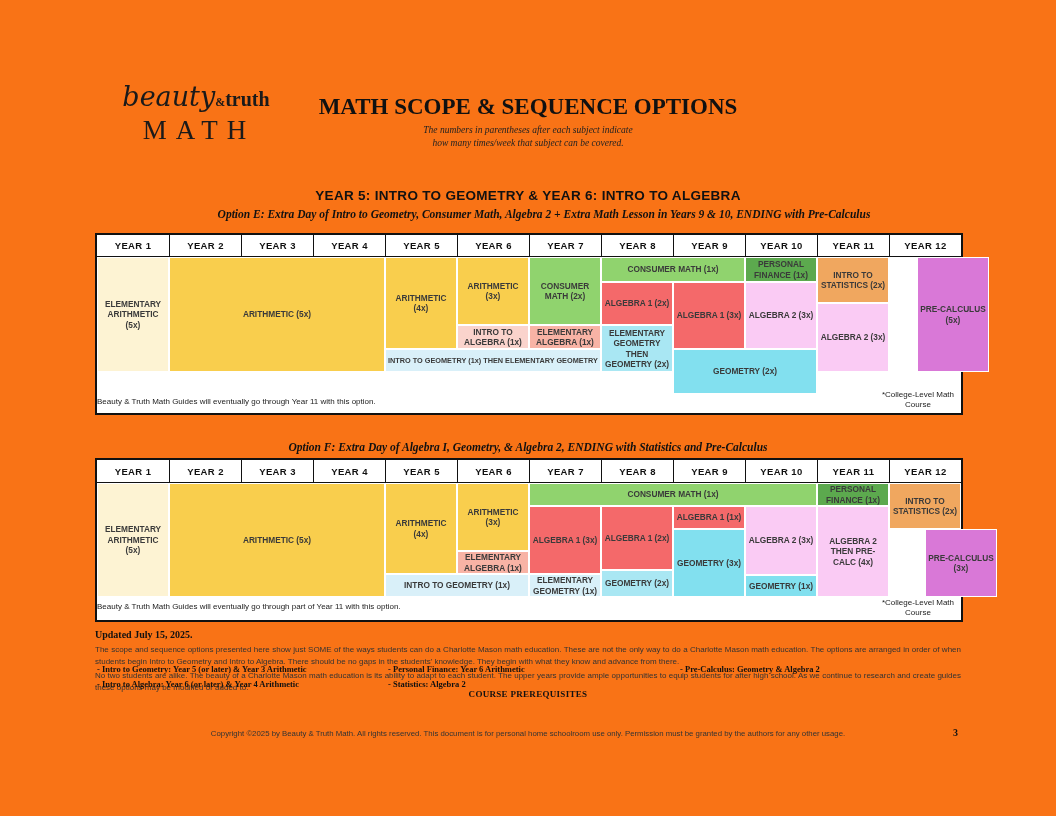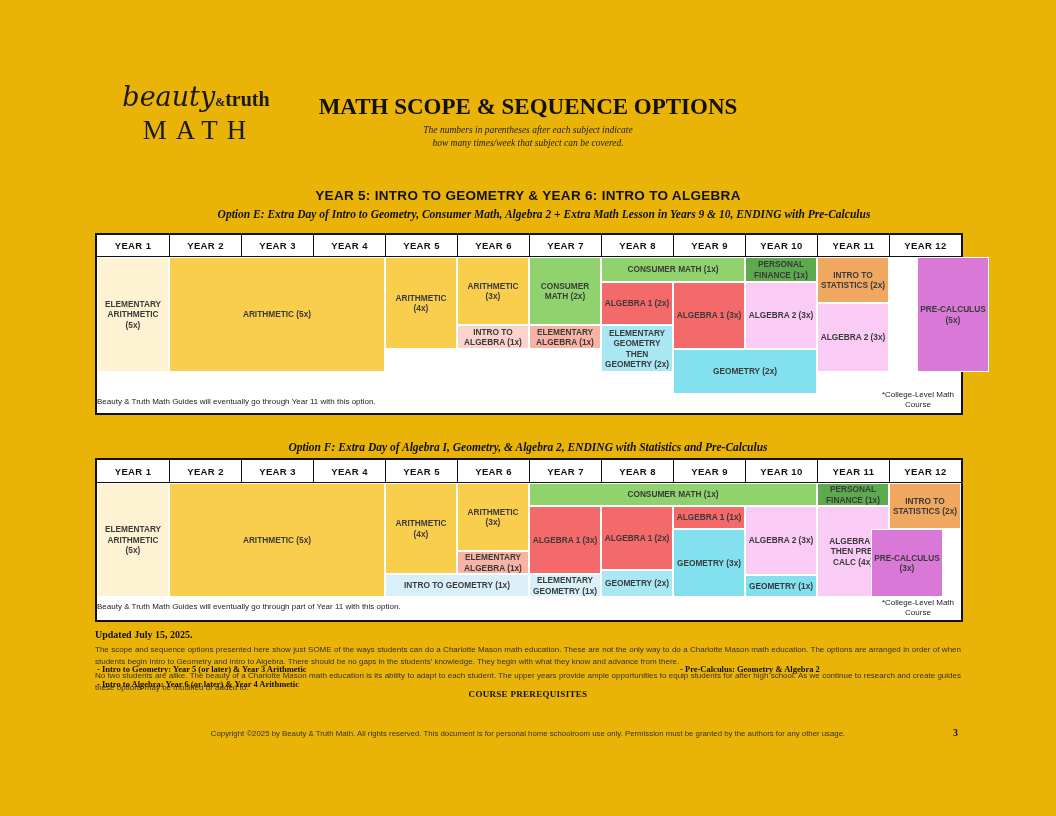--- a/index.html
+++ b/index.html
@@ -1,16 +1,16 @@
 <!DOCTYPE html>
 <html><head>
 <meta charset="utf-8">
 <style>
   html,body{margin:0;padding:0;background:#fff;}
-  .page{position:relative;width:1056px;height:816px;background:#eab308;overflow:hidden;
+  .page{position:relative;width:1056px;height:816px;background:#f97316;overflow:hidden;
         font-family:"Liberation Sans",sans-serif;color:#222;}
   
   .logo{position:absolute;left:118px;top:82px;width:156px;text-align:center;color:#1a1a1a;}
   .logo-line1{line-height:30px;white-space:nowrap;}
   .logo-beauty{font-family:"DejaVu Serif",serif;font-style:italic;font-size:27px;}
   .logo-amp{font-family:"Liberation Serif",serif;font-size:12px;font-weight:bold;}
   .logo-truth{font-family:"Liberation Serif",serif;font-weight:bold;font-size:20px;}
   .logo-line2{font-family:"Liberation Serif",serif;font-size:27px;letter-spacing:9px;margin-top:-2px;text-indent:6px;}
   
   .doc-title{position:absolute;left:0;top:94px;width:100%;text-align:center;
@@ -84,20 +84,21 @@
       <div class="year-header" style="left: 648px; width: 72px; height: 22px; border-left: 1px solid rgb(17, 17, 17);">YEAR 10</div>
       <div class="year-header" style="left: 720px; width: 72px; height: 22px; border-left: 1px solid rgb(17, 17, 17);">YEAR 11</div>
       <div class="year-header" style="left: 792px; width: 72px; height: 22px; border-left: 1px solid rgb(17, 17, 17);">YEAR 12</div>
       <div class="cell" style="left: 0px; top: 22px; width: 72px; height: 115px; background: rgb(253, 243, 211);">ELEMENTARY ARITHMETIC (5x)</div>
       <div class="cell" style="left: 72px; top: 22px; width: 216px; height: 115px; background: rgb(249, 206, 77);">ARITHMETIC (5x)</div>
       <div class="cell" style="left: 288px; top: 22px; width: 72px; height: 92px; background: rgb(249, 206, 77);">ARITHMETIC (4x)</div>
       <div class="cell" style="left: 360px; top: 22px; width: 72px; height: 68px; background: rgb(249, 206, 77);">ARITHMETIC (3x)</div>
       <div class="cell" style="left: 360px; top: 90px; width: 72px; height: 24px; background: rgb(250, 211, 204);">INTRO TO ALGEBRA (1x)</div>
       <div class="cell" style="left: 432px; top: 22px; width: 72px; height: 68px; background: rgb(144, 211, 110);">CONSUMER MATH (2x)</div>
       <div class="cell" style="left: 432px; top: 90px; width: 72px; height: 24px; background: rgb(248, 179, 165);">ELEMENTARY ALGEBRA (1x)</div>
+      <div class="cell" style="left: 288px; top: 114px; width: 216px; height: 23px; background: rgb(217, 240, 249); font-size: 7.3px;">INTRO TO GEOMETRY (1x) THEN ELEMENTARY GEOMETRY</div>
       <div class="cell" style="left: 504px; top: 22px; width: 144px; height: 25px; background: rgb(144, 211, 110);">CONSUMER MATH (1x)</div>
       <div class="cell" style="left: 504px; top: 47px; width: 72px; height: 43px; background: rgb(244, 105, 106);">ALGEBRA 1 (2x)</div>
       <div class="cell" style="left: 504px; top: 90px; width: 72px; height: 47px; background: rgb(169, 231, 243);">ELEMENTARY GEOMETRY THEN GEOMETRY (2x)</div>
       <div class="cell" style="left: 576px; top: 47px; width: 72px; height: 67px; background: rgb(244, 105, 106);">ALGEBRA 1 (3x)</div>
       <div class="cell" style="left: 576px; top: 114px; width: 144px; height: 45px; background: rgb(130, 224, 239);">GEOMETRY (2x)</div>
       <div class="cell" style="left: 648px; top: 22px; width: 72px; height: 25px; background: rgb(92, 169, 78);">PERSONAL FINANCE (1x)</div>
       <div class="cell" style="left: 648px; top: 47px; width: 72px; height: 67px; background: rgb(250, 203, 244);">ALGEBRA 2 (3x)</div>
       <div class="cell" style="left: 720px; top: 22px; width: 72px; height: 46px; background: rgb(240, 167, 95);">INTRO TO STATISTICS (2x)</div>
       <div class="cell" style="left: 720px; top: 68px; width: 72px; height: 69px; background: rgb(250, 203, 244);">ALGEBRA 2 (3x)</div>
       <div class="cell" style="left: 820px; top: 22px; width: 72px; height: 115px; background: rgb(217, 120, 215);">PRE-CALCULUS (5x)</div>
@@ -130,31 +131,35 @@
       <div class="cell" style="left: 432px; top: 114px; width: 72px; height: 23px; background: rgb(217, 240, 249);">ELEMENTARY GEOMETRY (1x)</div>
       <div class="cell" style="left: 504px; top: 46px; width: 72px; height: 64px; background: rgb(244, 105, 106);">ALGEBRA 1 (2x)</div>
       <div class="cell" style="left: 504px; top: 110px; width: 72px; height: 27px; background: rgb(169, 231, 243);">GEOMETRY (2x)</div>
       <div class="cell" style="left: 576px; top: 46px; width: 72px; height: 23px; background: rgb(244, 105, 106);">ALGEBRA 1 (1x)</div>
       <div class="cell" style="left: 576px; top: 69px; width: 72px; height: 68px; background: rgb(130, 224, 239);">GEOMETRY (3x)</div>
       <div class="cell" style="left: 648px; top: 46px; width: 72px; height: 69px; background: rgb(250, 203, 244);">ALGEBRA 2 (3x)</div>
       <div class="cell" style="left: 648px; top: 115px; width: 72px; height: 22px; background: rgb(130, 224, 239);">GEOMETRY (1x)</div>
       <div class="cell" style="left: 720px; top: 23px; width: 72px; height: 23px; background: rgb(92, 169, 78);">PERSONAL FINANCE (1x)</div>
       <div class="cell" style="left: 720px; top: 46px; width: 72px; height: 91px; background: rgb(250, 203, 244);">ALGEBRA 2 THEN PRE-CALC (4x)</div>
       <div class="cell" style="left: 792px; top: 23px; width: 72px; height: 46px; background: rgb(240, 167, 95);">INTRO TO STATISTICS (2x)</div>
-      <div class="cell" style="left: 774px; top: 69px; width: 72px; height: 68px; background: rgb(217, 120, 215);">PRE-CALCULUS (3x)</div>
+      <div class="cell" style="left: 828px; top: 69px; width: 72px; height: 68px; background: rgb(217, 120, 215);">PRE-CALCULUS (3x)</div>
     </div>
 
   <div class="updated">Updated July 15, 2025.</div>
   <div class="para" id="para1">The scope and sequence options presented here show just SOME of the ways students can do a Charlotte Mason math education. These are not the only way to do a Charlotte Mason math education. The options are arranged in order of when students begin Intro to Geometry and Intro to Algebra. There should be no gaps in the students' knowledge. They begin with what they know and advance from there.</div>
   <div class="para" id="para2">No two students are alike. The beauty of a Charlotte Mason math education is its ability to adapt to each student. The upper years provide ample opportunities to equip students for after high school. As we continue to research and create guides these options may be modified or added to.</div>
 
   <div class="prereq-heading">COURSE PREREQUISITES</div>
   <div class="prereq-col" id="prereq-col1">
       <div class="prereq-item">- Intro to Geometry: Year 5 (or later) &amp; Year 3 Arithmetic</div>
       <div class="prereq-item">- Intro to Algebra: Year 6 (or later) &amp; Year 4 Arithmetic</div>
     </div>
+  <div class="prereq-col" id="prereq-col2">
+      <div class="prereq-item">- Personal Finance: Year 6 Arithmetic</div>
+      <div class="prereq-item">- Statistics: Algebra 2</div>
+    </div>
   <div class="prereq-col" id="prereq-col3">
       <div class="prereq-item">- Pre-Calculus: Geometry &amp; Algebra 2</div>
     </div>
 
   <div class="copyright">Copyright ©2025 by Beauty &amp; Truth Math. All rights reserved. This document is for personal home schoolroom use only. Permission must be granted by the authors for any other usage.</div>
   <div class="page-num">3</div>
 </div>
 
 </body></html>

